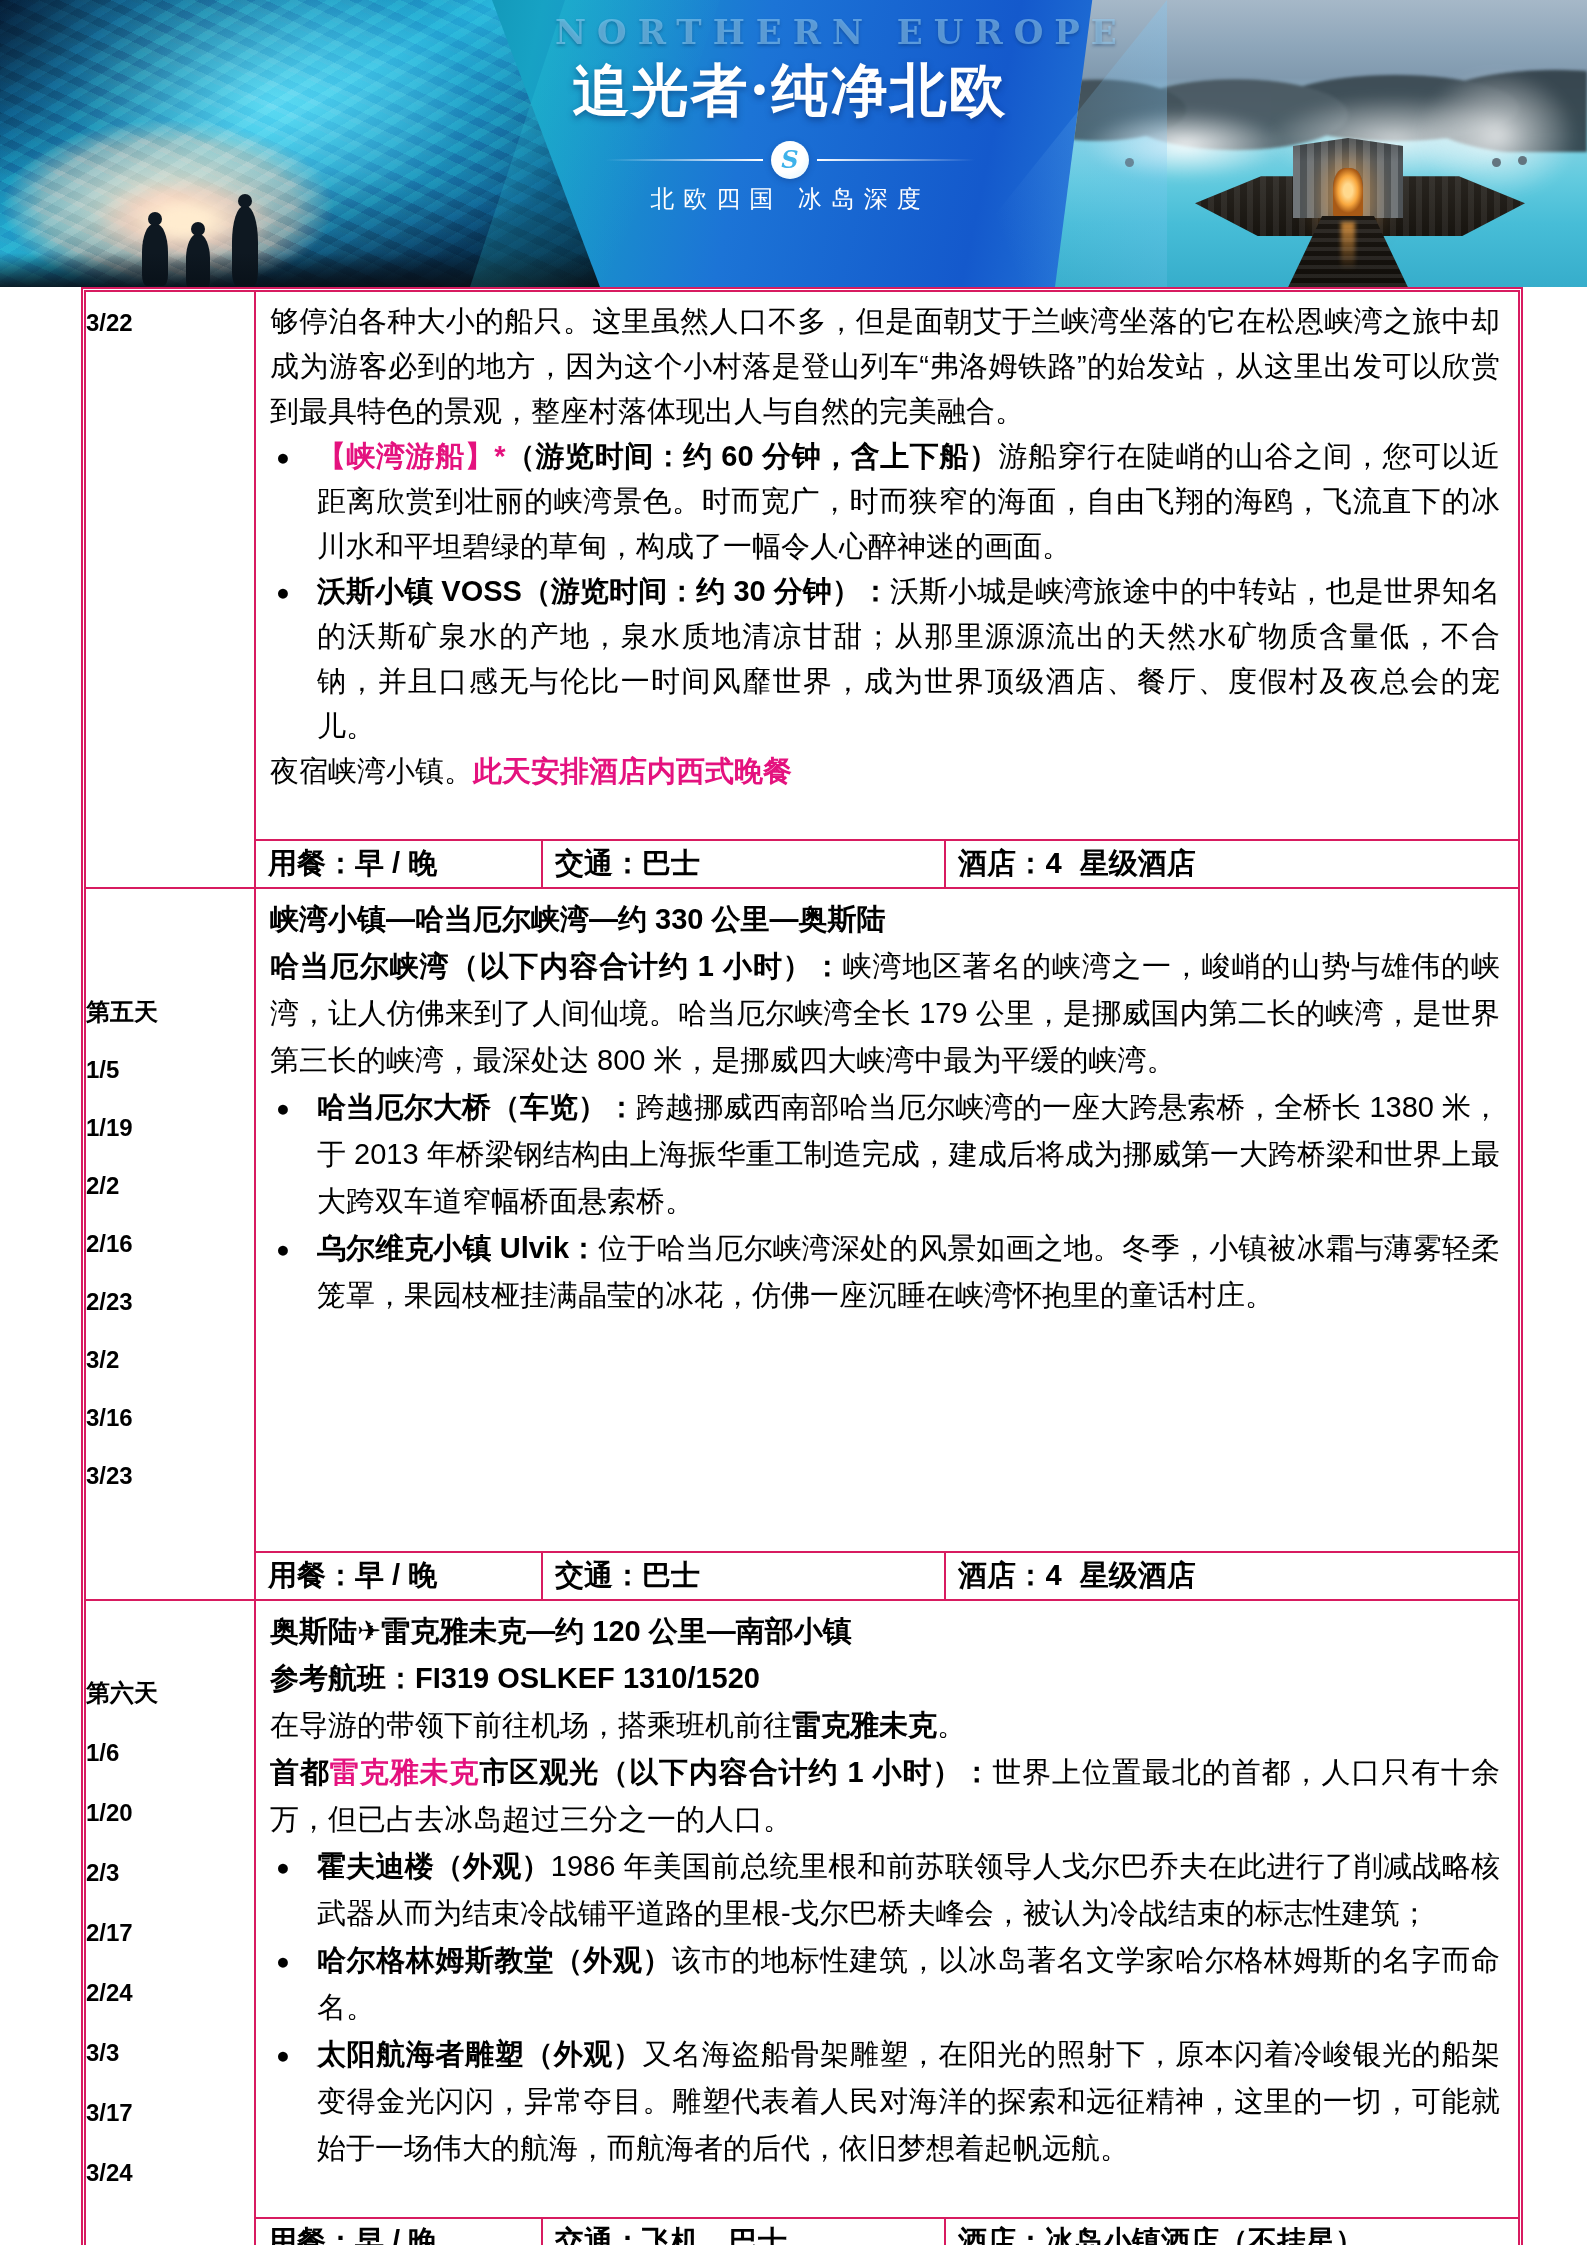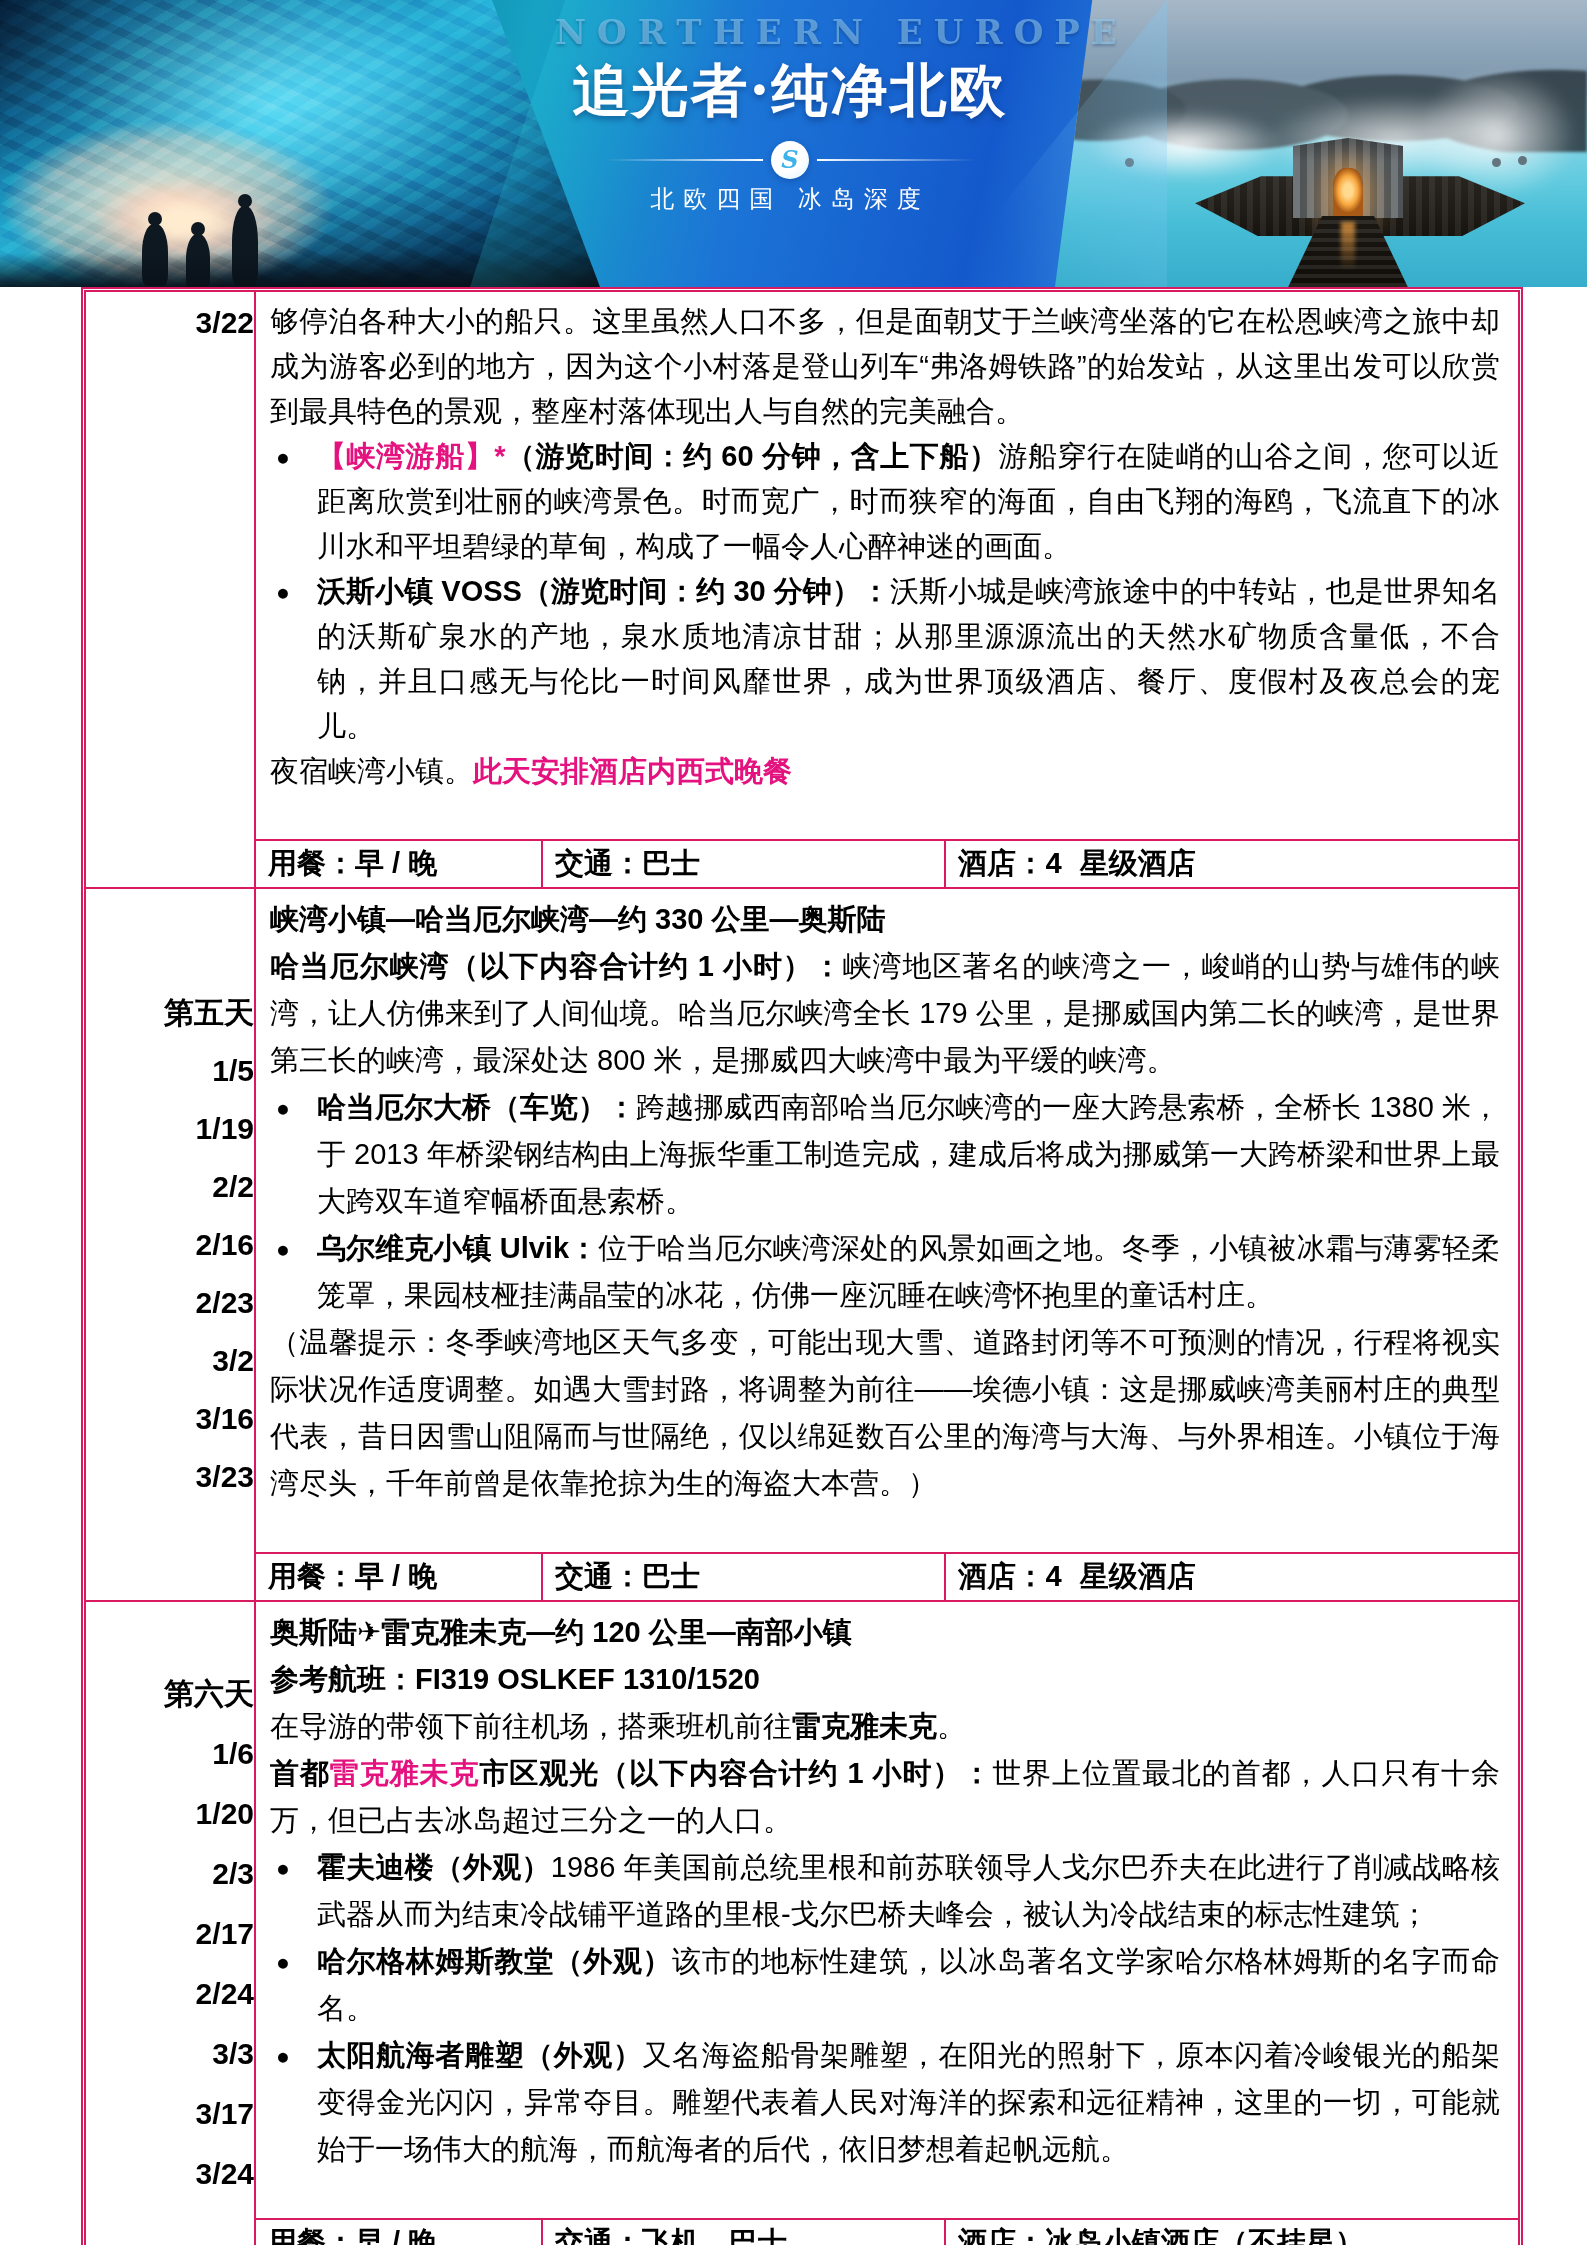--- a/index.html
+++ b/index.html
@@ -115,22 +115,22 @@
 
   
   .itinerary{
     position:absolute; left:81px; top:287px; width:1442px;
     border:5px double #d81b60; background:#fff; box-sizing:border-box;
   }
   .trow{display:flex; border-top:2px solid #d81b60;}
   .trow:first-child{border-top:none;}
   .datecol{
     width:168px; flex:none; border-right:2px solid #d81b60;
-    display:flex; flex-direction:column; align-items:flex-end; justify-content:center;
-    font-weight:700; font-size:30px; line-height:34px;
+    display:flex; flex-direction:column; align-items:flex-start; justify-content:center;
+    font-weight:700; font-size:24px; line-height:34px;
   }
   .r2 .datecol{row-gap:24px;}
   .r3 .datecol{row-gap:26px;}
   .datecol.single{justify-content:flex-start; padding-top:14px;}
   .maincol{flex:1; min-width:0; display:flex; flex-direction:column;gap:40px;}
   .content{
     padding:7px 18px 5px 14px; font-size:29px; text-align:justify;
   }
   .r1 .content{line-height:45px; min-height:441px;}
   .r2 .content{line-height:47px; min-height:610px;}
@@ -223,21 +223,20 @@
           <div class="date">3/2</div>
           <div class="date">3/16</div>
           <div class="date">3/23</div>
         </div>
         <div class="maincol">
           <div class="content">
             <div class="blk"><span class="run-b">峡湾小镇—哈当厄尔峡湾—约 330 公里—奥斯陆</span></div>
             <div class="blk"><span class="run-b">哈当厄尔峡湾（以下内容合计约 1 小时）：</span><span class="run-n">峡湾地区著名的峡湾之一，峻峭的山势与雄伟的峡湾，让人仿佛来到了人间仙境。哈当厄尔峡湾全长 179 公里，是挪威国内第二长的峡湾，是世界第三长的峡湾，最深处达 800 米，是挪威四大峡湾中最为平缓的峡湾。</span></div>
             <div class="blk bullet"><span class="run-b">哈当厄尔大桥（车览）：</span><span class="run-n">跨越挪威西南部哈当厄尔峡湾的一座大跨悬索桥，全桥长 1380 米，于 2013 年桥梁钢结构由上海振华重工制造完成，建成后将成为挪威第一大跨桥梁和世界上最大跨双车道窄幅桥面悬索桥。</span></div>
             <div class="blk bullet"><span class="run-b">乌尔维克小镇 Ulvik：</span><span class="run-n">位于哈当厄尔峡湾深处的风景如画之地。冬季，小镇被冰霜与薄雾轻柔笼罩，果园枝桠挂满晶莹的冰花，仿佛一座沉睡在峡湾怀抱里的童话村庄。</span></div>
-            <div class="blk"><span class="run-n">（温馨提示：冬季峡湾地区天气多变，可能出现大雪、道路封闭等不可预测的情况，行程将视实际状况作适度调整。如遇大雪封路，将调整为前往——埃德小镇：这是挪威峡湾美丽村庄的典型代表，昔日因雪山阻隔而与世隔绝，仅以绵延数百公里的海湾与大海、与外界相连。小镇位于海湾尽头，千年前曾是依靠抢掠为生的海盗大本营。）</span></div>
           </div>
           <div class="mealbar">
             <div class="mealcell mc1">用餐：早 / 晚</div>
             <div class="mealcell mc2">交通：巴士</div>
             <div class="mealcell mc3">酒店：4 星级酒店</div>
           </div>
         </div>
       </div>
       <div class="trow r3">
         <div class="datecol">

